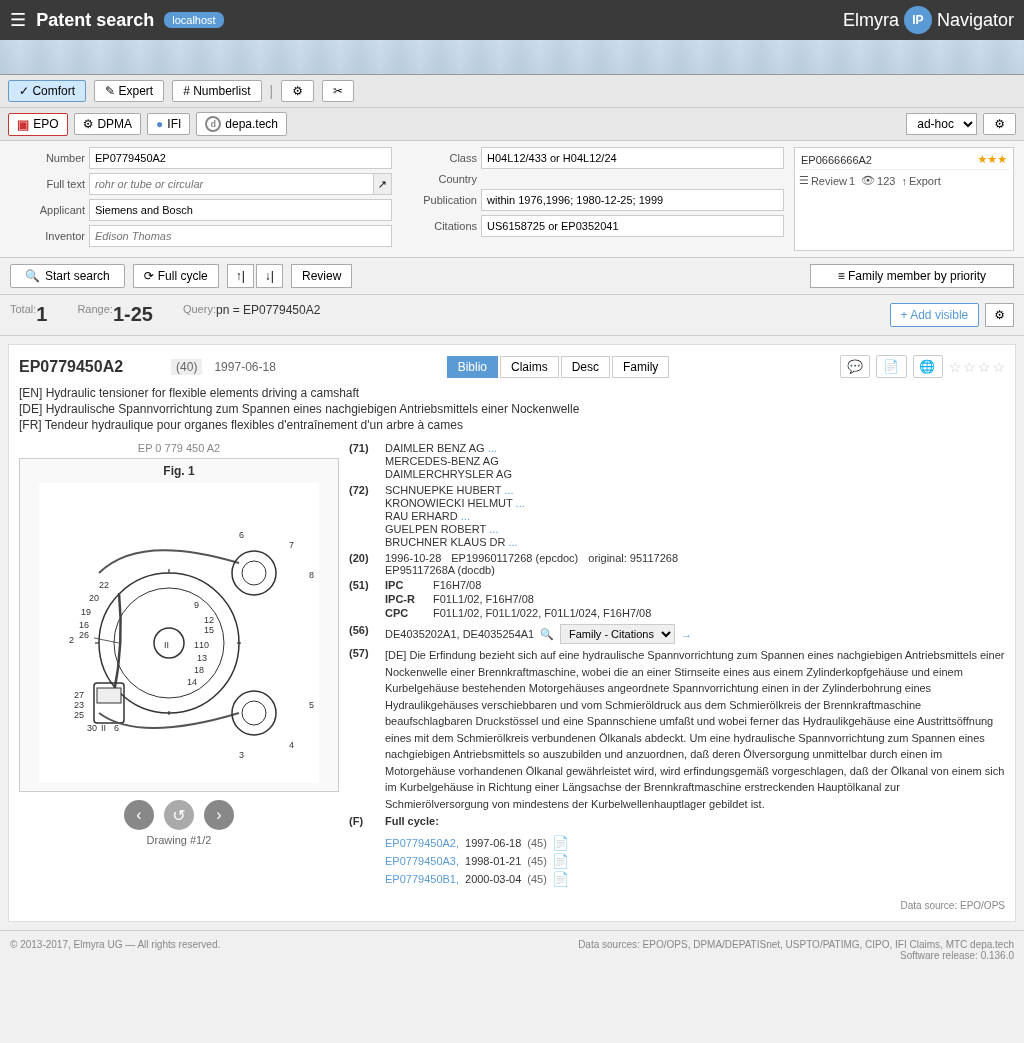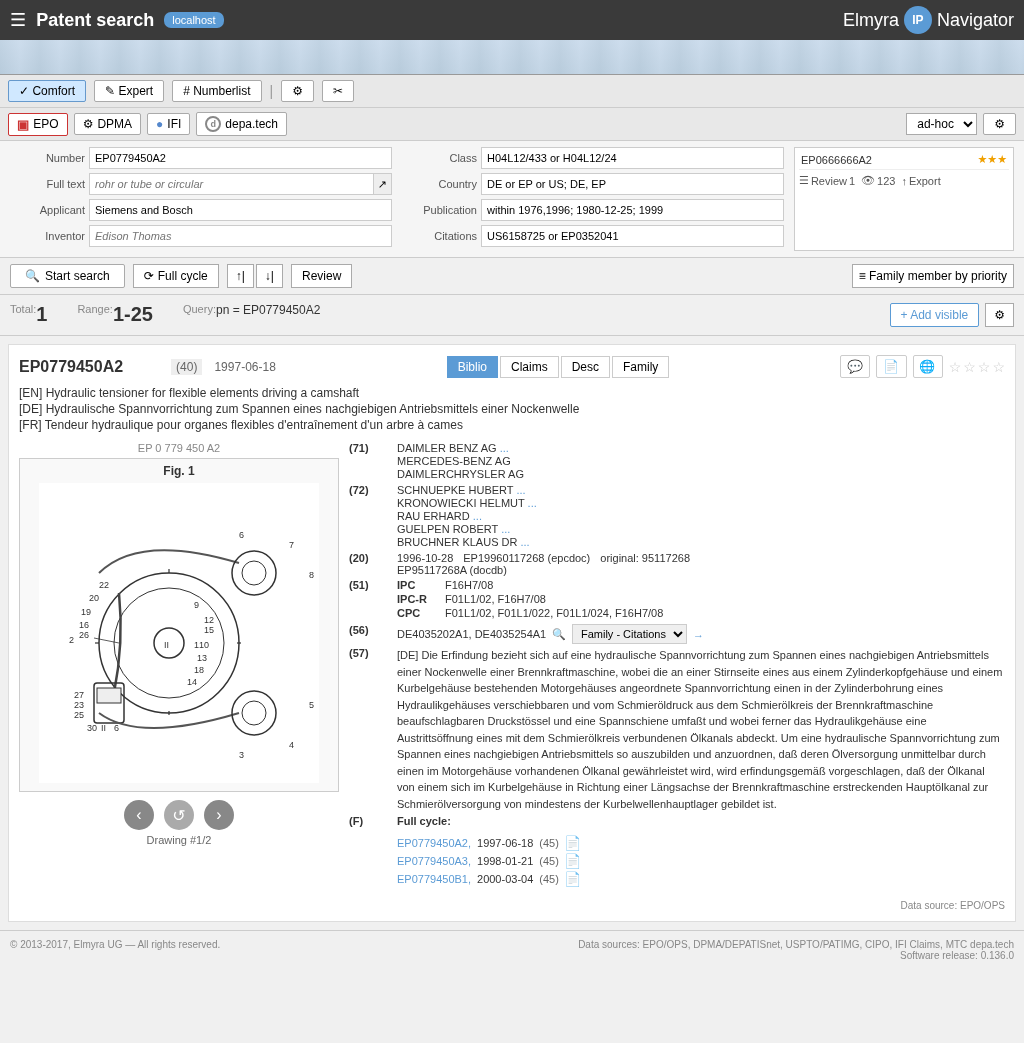--- a/index.html
+++ b/index.html
@@ -51,21 +51,21 @@
     .history-row { display: flex; align-items: center; justify-content: space-between; font-size: 11px; padding: 1px 2px; }
     .history-stars { color: #f0a000; }
     .history-actions { display: flex; gap: 6px; align-items: center; border-top: 1px solid #eee; padding-top: 4px; margin-top: 2px; }
     .action-link { font-size: 11px; color: #555; cursor: pointer; display: flex; align-items: center; gap: 2px; }
 
     
     .search-actions { background: #f0f0f0; border-bottom: 1px solid #ccc; padding: 6px 10px; display: flex; align-items: center; gap: 8px; }
     .btn-search { background: white; border: 1px solid #aaa; padding: 4px 14px; cursor: pointer; font-size: 12px; border-radius: 2px; display: flex; align-items: center; gap: 5px; }
     .btn-cycle { background: white; border: 1px solid #aaa; padding: 4px 10px; cursor: pointer; font-size: 12px; display: flex; align-items: center; gap: 4px; }
     .btn-default { background: white; border: 1px solid #aaa; padding: 4px 10px; cursor: pointer; font-size: 12px; }
-    .btn-family { background: white; border: 1px solid #aaa; padding: 4px 6px; cursor: pointer; font-size: 12px; }
+    .btn-family { background: white; border: 1px solid #aaa; padding: 4px 27px; cursor: pointer; font-size: 12px; }
     .sort-btns { display: flex; gap: 2px; }
     .sort-btn { background: white; border: 1px solid #aaa; padding: 4px 8px; cursor: pointer; font-size: 12px; }
 
     
     .results-header { background: #f0f0f0; border-bottom: 1px solid #ccc; padding: 8px 10px; display: flex; align-items: flex-start; justify-content: space-between; }
     .results-stats { display: flex; gap: 30px; }
     .stat-block { display: flex; flex-direction: row; }
     .stat-label { font-size: 11px; color: #888; }
     .stat-value { font-size: 20px; font-weight: bold; color: #333; }
     .results-right { display: flex; align-items: center; gap: 6px; }
@@ -94,21 +94,21 @@
     .patent-drawing { flex: 0 0 320px; text-align: center; }
     .drawing-label { font-size: 11px; color: #888; margin-bottom: 4px; }
     .drawing-box { border: 1px solid #ccc; background: #f9f9f9; padding: 5px; }
     .drawing-nav { display: flex; align-items: center; justify-content: center; gap: 10px; margin-top: 8px; }
     .nav-btn { background: #888; color: white; border: none; border-radius: 50%; width: 30px; height: 30px; cursor: pointer; font-size: 16px; display: flex; align-items: center; justify-content: center; }
     .nav-btn.refresh { background: #aaa; }
     .drawing-num { font-size: 11px; color: #666; margin-top: 4px; }
 
     
     .patent-details { flex: 1; font-size: 11px; }
-    .detail-row { display: flex; gap: 20px; margin-bottom: 3px; align-items: flex-start; }
+    .detail-row { display: flex; gap: 8px; margin-bottom: 3px; align-items: flex-start; }
     .detail-num { font-weight: bold; color: #333; width: 28px; flex-shrink: 0; }
     .detail-content { flex: 1; }
     .applicant-name { display: block; margin-bottom: 1px; }
     .more-link { color: #5b9bd5; cursor: pointer; }
 
     .ipc-row { display: flex; gap: 8px; margin-bottom: 2px; }
     .ipc-label { font-weight: bold; width: 40px; }
     .ipc-value { flex: 1; }
 
     .citations-row { display: flex; align-items: center; gap: 6px; flex-wrap: wrap; }
@@ -215,21 +215,20 @@
     </div>
   </div>
 
   <div class="form-right">
     <div class="form-row">
       <span class="form-label">Class</span>
       <input type="text" class="form-input" value="H04L12/433 or H04L12/24" style="">
     </div>
     <div class="form-row">
       <span class="form-label">Country</span>
-      <input type="text" class="form-input" value="DE or EP or US; DE, EP" style="">
     </div>
     <div class="form-row">
       <span class="form-label">Publication</span>
       <input type="text" class="form-input" value="within 1976,1996; 1980-12-25; 1999" style="">
     </div>
     <div class="form-row">
       <span class="form-label">Citations</span>
       <input type="text" class="form-input" value="US6158725 or EP0352041" style="">
     </div>
   </div>

